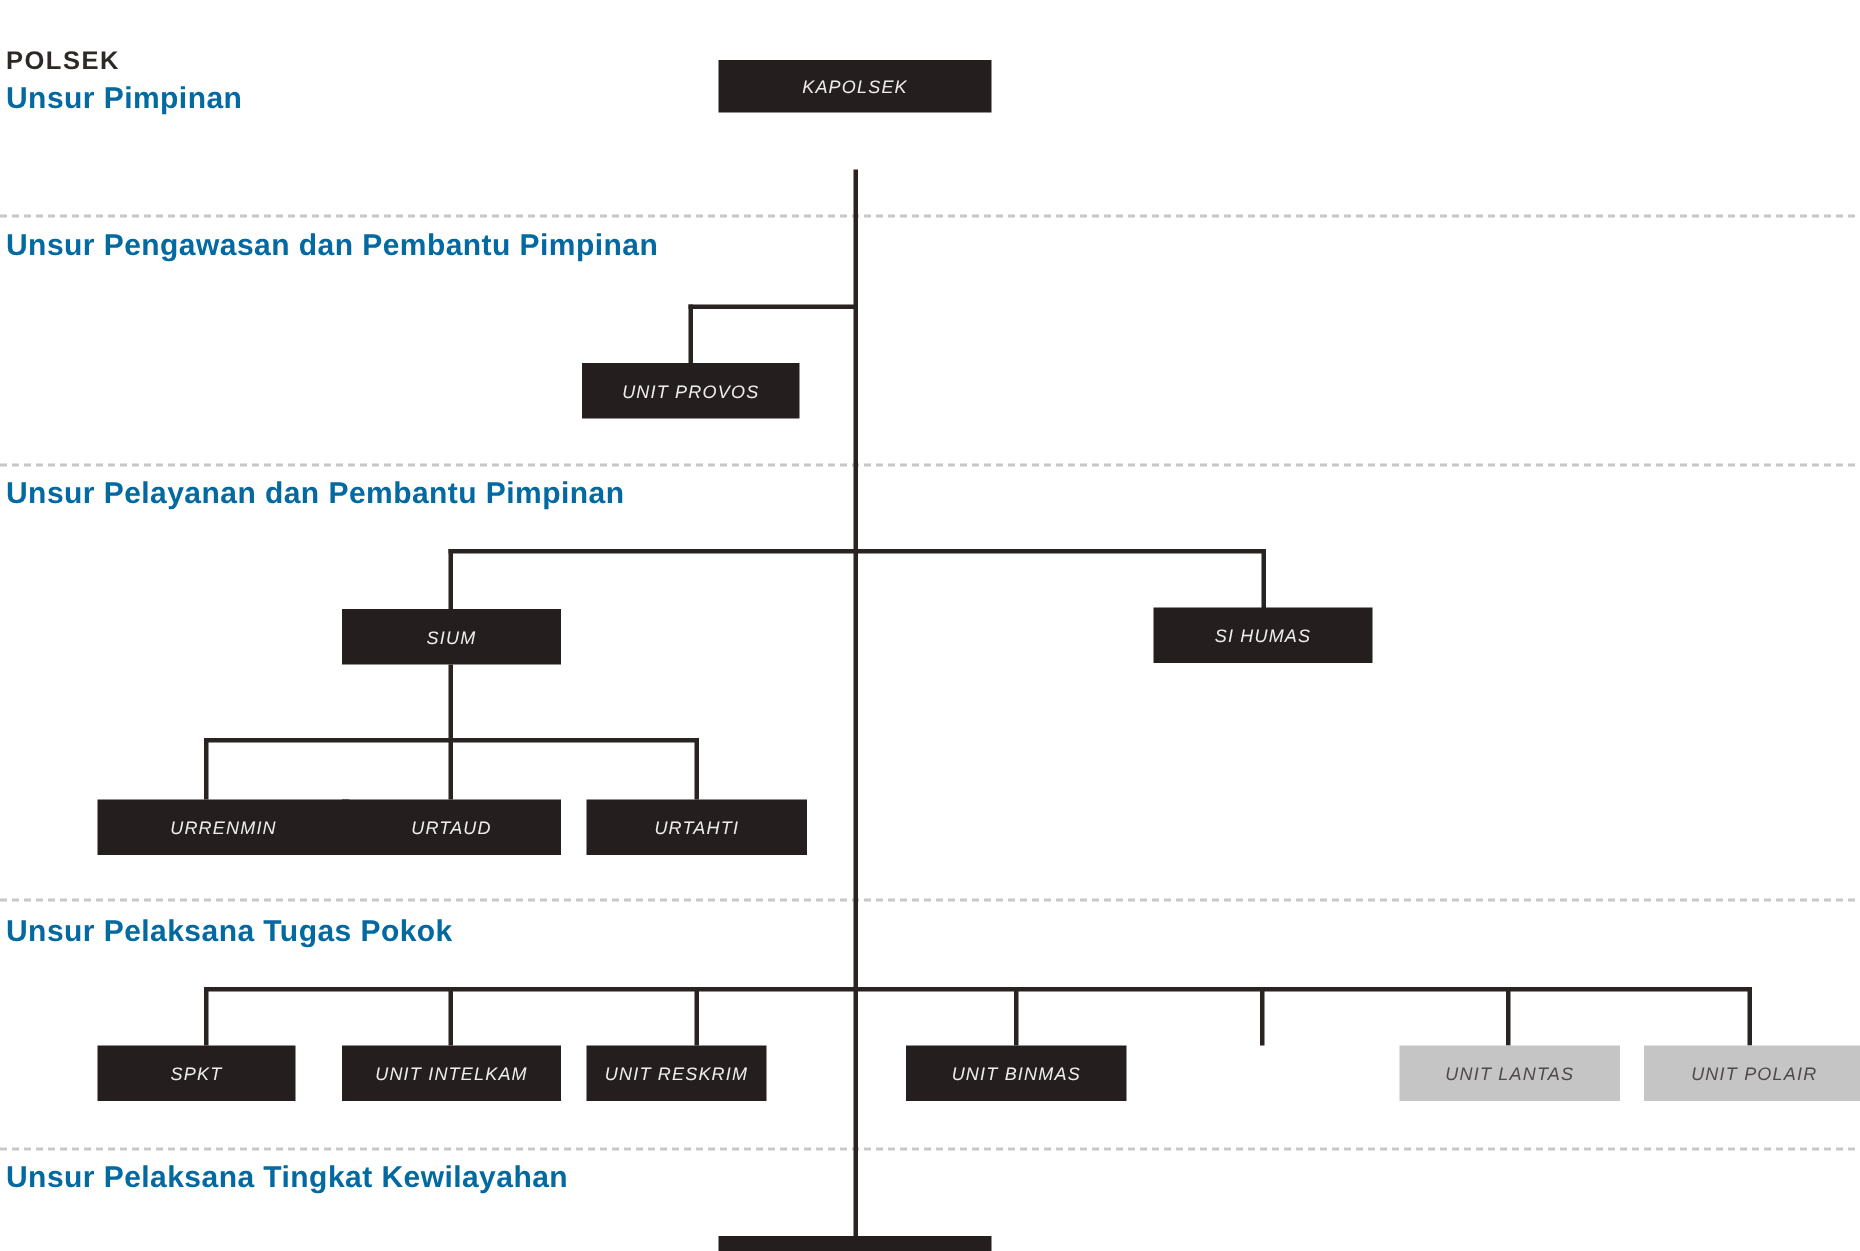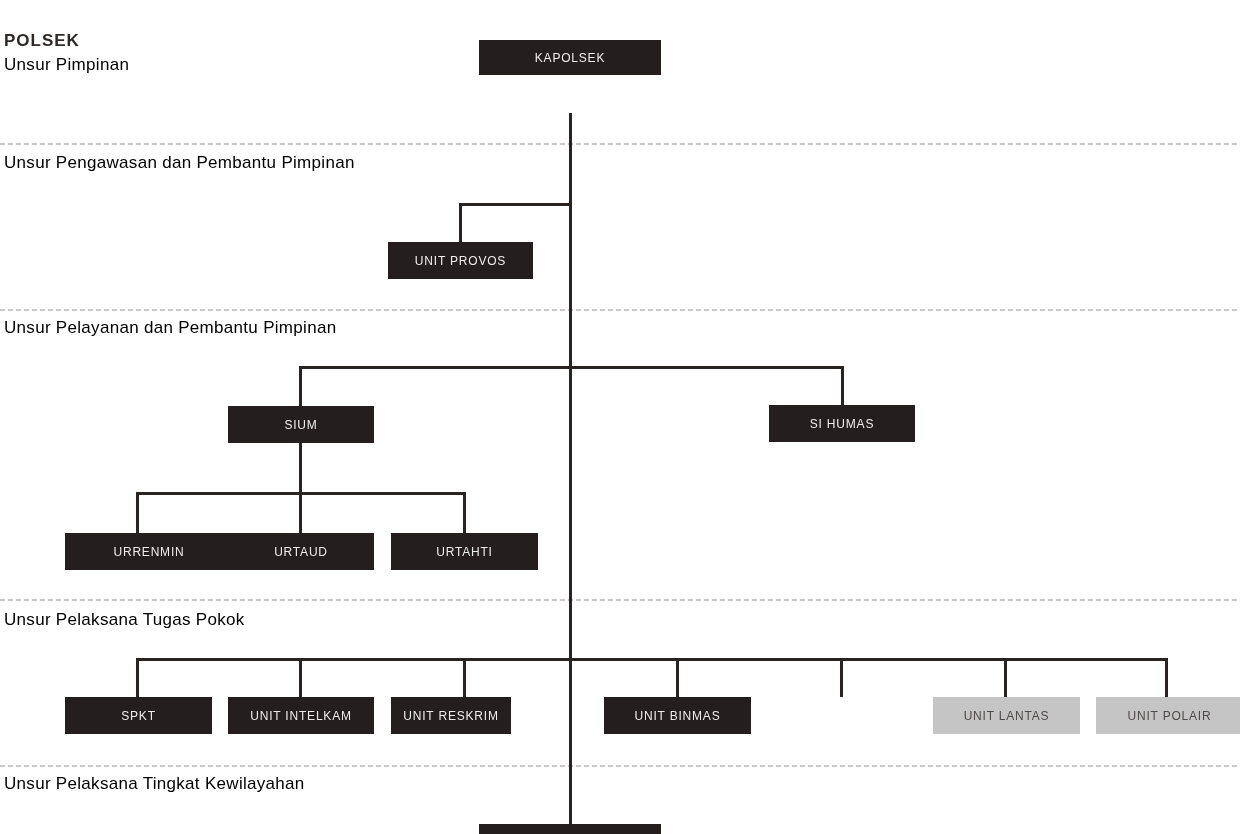--- a/index.html
+++ b/index.html
@@ -5,31 +5,31 @@
   html,body{margin:0;padding:0;background:#ffffff;}
   #stage{
     position:relative;width:1240px;height:834px;background:#ffffff;
     overflow:hidden;font-family:"Liberation Sans",sans-serif;margin-top:27px;
   }
   .chart-title{
     position:absolute;left:4px;top:4px;font-size:17px;font-weight:bold;
     letter-spacing:1px;color:#2e2927;
   }
   .section-label{
-    position:absolute;left:4px;font-size:17px;font-weight:normal;
-    letter-spacing:.3px;color:#000000;white-space:nowrap;
+    position:absolute;left:4px;font-size:20px;font-weight:bold;
+    letter-spacing:.3px;color:#0369a1;white-space:nowrap;
   }
   .separator{
     position:absolute;left:0;width:1240px;height:2px;
     background:repeating-linear-gradient(90deg,#c9c7c7 0 5px,transparent 5px 8px);
   }
   .node{
     position:absolute;display:flex;align-items:center;justify-content:center;
     background:#241f1e;color:#efedec;font-size:12px;letter-spacing:.8px;
-    text-align:center;white-space:nowrap;
+    text-align:center;white-space:nowrap;font-style:italic;
   }
   .node.gray{background:#575352;}
   .node.light{background:#c6c5c5;color:#4e4a49;}
   .line{position:absolute;background:#292322;}
 </style>
 </head>
 <body>
 
 <div id="stage">
 
@@ -65,21 +65,21 @@
   <div class="line" style="left:1004px;top:631px;width:3px;height:39px"></div>
   <div class="line" style="left:1165px;top:631px;width:3px;height:39px"></div>
 
   <div class="node" style="left:479px;top:13px;width:182px;height:35px">KAPOLSEK</div>
   <div class="node" style="left:388px;top:215px;width:145px;height:37px">UNIT PROVOS</div>
   <div class="node" style="left:228px;top:379px;width:146px;height:37px">SIUM</div>
   <div class="node" style="left:769px;top:378px;width:146px;height:37px">SI HUMAS</div>
   <div class="node" style="left:65px;top:506px;width:168px;height:37px">URRENMIN</div>
   <div class="node" style="left:228px;top:506px;width:146px;height:37px">URTAUD</div>
   <div class="node" style="left:391px;top:506px;width:147px;height:37px">URTAHTI</div>
-  <div class="node" style="left:65px;top:670px;width:147px;height:37px">SPKT</div>
+  <div class="node" style="left:65px;top:670px;width:132px;height:37px">SPKT</div>
   <div class="node" style="left:228px;top:670px;width:146px;height:37px">UNIT INTELKAM</div>
   <div class="node" style="left:391px;top:670px;width:120px;height:37px">UNIT RESKRIM</div>
   <div class="node" style="left:604px;top:670px;width:147px;height:37px">UNIT BINMAS</div>
   <div class="node light" style="left:933px;top:670px;width:147px;height:37px">UNIT LANTAS</div>
   <div class="node light" style="left:1096px;top:670px;width:147px;height:37px">UNIT POLAIR</div>
   <div class="node" style="left:479px;top:797px;width:182px;height:37px">SUBKAPOLSEK</div>
 
 </div>
 
 </body></html>

